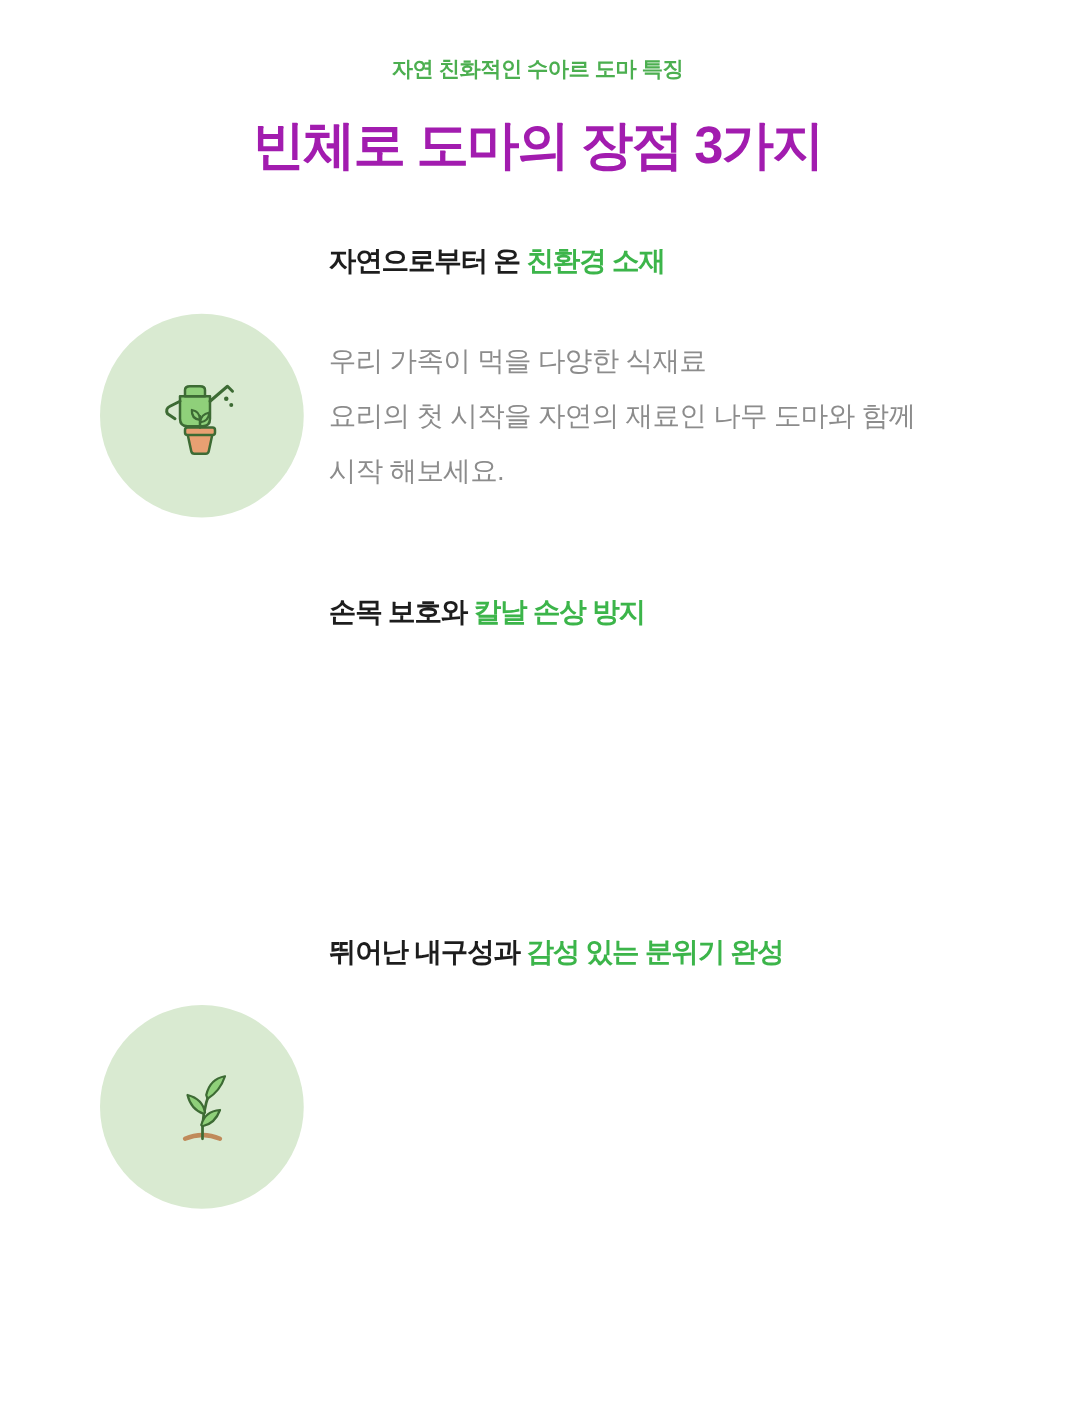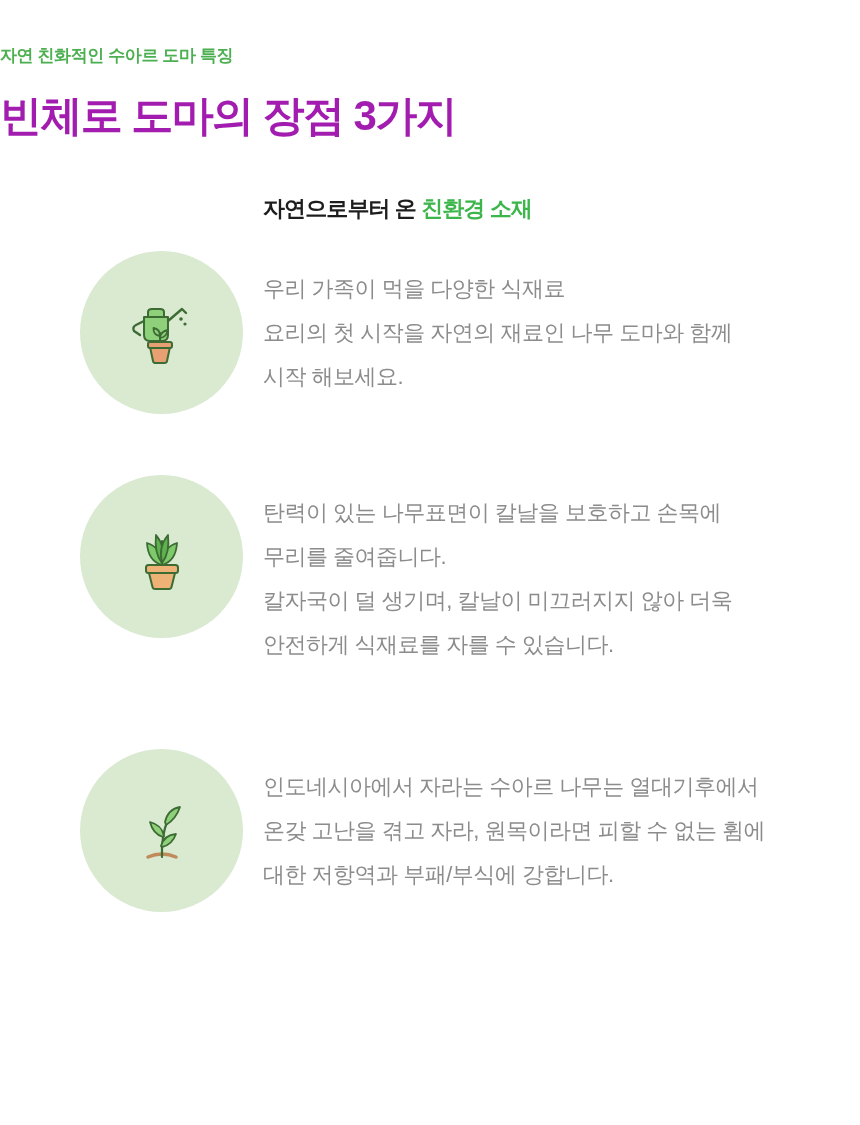--- a/index.html
+++ b/index.html
@@ -16,21 +16,21 @@
   }
   .page {
     position: relative;
     width: 860px;
     height: 1125px;
     box-sizing: border-box;
   }
 
   
   .header {
-    text-align: left;
+    text-align: center;
     padding-top: 44px;
   }
   .eyebrow {
     font-size: 17px;
     font-weight: bold;
     color: #4caf50;
     letter-spacing: -0.4px;
     line-height: 1.4;
   }
   .headline {
@@ -138,59 +138,41 @@
             </svg>
           </span>
         </div>
         <div class="feature-text">우리 가족이 먹을 다양한 식재료
 요리의 첫 시작을 자연의 재료인 나무 도마와 함께
 시작 해보세요.</div>
       </div>
     </div>
 
     <div class="feature feature--2">
-      <div class="feature-body">
-        <div class="badge">
-          <span>
-            <svg width="76" height="76" viewBox="0 0 76 76" aria-hidden="true">
-
-              <path d="M38 48 L38 22" stroke="#3d6b34" stroke-width="2" stroke-linecap="round"></path>
-              <path d="M38 46 Q24 42 23 24 Q37 28 38 46 Z" fill="#7ec96a" stroke="#3d6b34" stroke-width="1.8" stroke-linejoin="round"></path>
-              <path d="M38 46 Q52 42 53 24 Q39 28 38 46 Z" fill="#7ec96a" stroke="#3d6b34" stroke-width="1.8" stroke-linejoin="round"></path>
-              <path d="M38 44 Q30 34 32 16 Q42 28 38 44 Z" fill="#5fb150" stroke="#3d6b34" stroke-width="1.8" stroke-linejoin="round"></path>
-              <path d="M38 44 Q46 34 44 16 Q34 28 38 44 Z" fill="#5fb150" stroke="#3d6b34" stroke-width="1.8" stroke-linejoin="round"></path>
-
-              <rect x="22" y="46" width="32" height="8" rx="2.5" fill="#eeb277" stroke="#3d6b34" stroke-width="2"></rect>
-              <path d="M25 54 L51 54 L47.5 68 Q47 70 45 70 L31 70 Q29 70 28.5 68 Z" fill="#eeb277" stroke="#3d6b34" stroke-width="2" stroke-linejoin="round"></path>
-            </svg>
-          </span>
-        </div>
-        <div class="feature-text">탄력이 있는 나무표면이 칼날을 보호하고 손목에
-무리를 줄여줍니다.
-칼자국이 덜 생기며, 칼날이 미끄러지지 않아 더욱
-안전하게 식재료를 자를 수 있습니다.</div>
+      <div class="feature-title">
+        <span>손목 보호와 </span><span class="accent">칼날 손상 방지</span>
       </div>
     </div>
 
     <div class="feature feature--3">
+      <div class="feature-title">
+        <span>뛰어난 내구성과 </span><span class="accent"> 감성 있는 분위기 완성</span>
+      </div>
       <div class="feature-body">
         <div class="badge">
           <span>
             <svg width="76" height="76" viewBox="0 0 76 76" aria-hidden="true">
 
               <path d="M24 64 Q38 58 52 64" fill="none" stroke="#c08a5a" stroke-width="3.5" stroke-linecap="round"></path>
 
               <path d="M38 64 Q37 44 44 26" fill="none" stroke="#3d6b34" stroke-width="2.2" stroke-linecap="round"></path>
 
               <path d="M42 32 Q52 26 56 14 Q44 16 41 29 Z" fill="#8fd07a" stroke="#3d6b34" stroke-width="1.8" stroke-linejoin="round"></path>
               <path d="M39 44 Q29 41 26 29 Q38 32 40 43 Z" fill="#8fd07a" stroke="#3d6b34" stroke-width="1.8" stroke-linejoin="round"></path>
               <path d="M38 54 Q48 52 52 41 Q40 42 37 53 Z" fill="#8fd07a" stroke="#3d6b34" stroke-width="1.8" stroke-linejoin="round"></path>
             </svg>
           </span>
         </div>
-        <div class="feature-text">인도네시아에서 자라는 수아르 나무는 열대기후에서
-온갖 고난을 겪고 자라, 원목이라면 피할 수 없는 휨에
-대한 저항역과 부패/부식에 강합니다.</div>
       </div>
     </div>
 
   </div>
 </div>
 
 </body></html>

